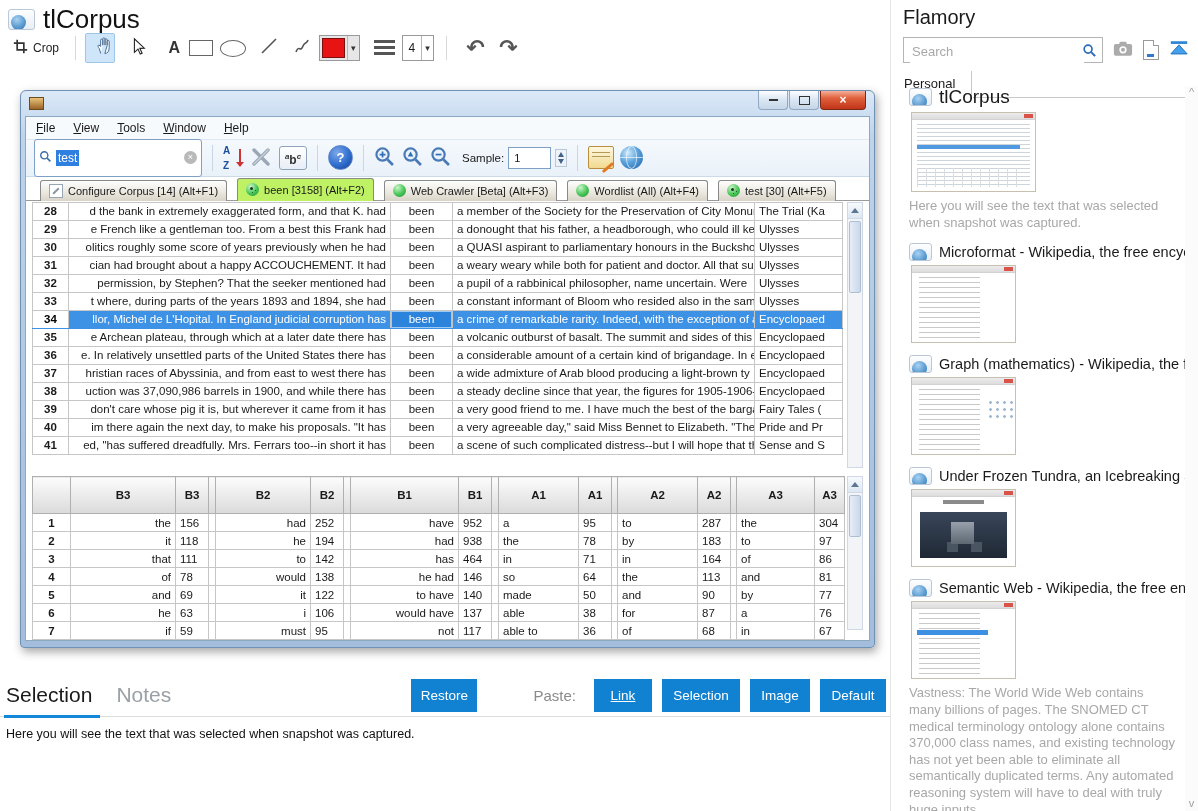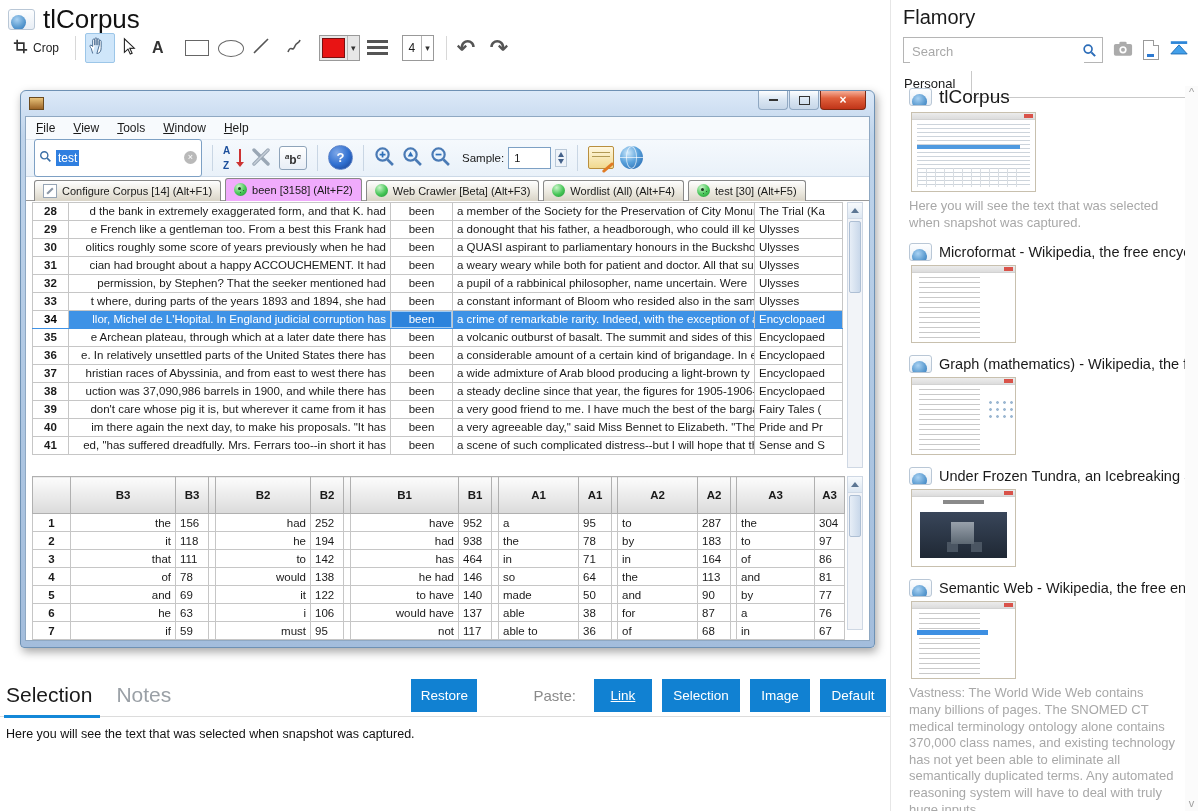--- a/index.html
+++ b/index.html
@@ -9,21 +9,21 @@
   #main{position:absolute;left:0;top:0;width:890px;height:811px;background:#fff;}
   .app-header{position:absolute;left:8px;top:4px;display:flex;align-items:center;gap:8px;}
   .flam-ico{position:relative;width:25px;height:19px;border:1px solid #b9c7d6;border-radius:3px;
     background:linear-gradient(#fdfeff,#e8eef5);overflow:hidden;flex:none;}
   .flam-ico::after{content:"";position:absolute;left:2px;top:5px;width:15px;height:15px;border-radius:50%;
     background:radial-gradient(circle at 40% 30%,#a9d2f3,#5b9bd0 55%,#2c72b8);}
   .flam-ico.small{width:21px;height:16px;}
   .page-title{font-size:26px;color:#111;}
   
   .ann-toolbar{position:absolute;left:6px;top:32px;height:32px;display:flex;align-items:center;gap:3px;}
-  .tool{min-width:28px;height:28px;display:flex;align-items:center;justify-content:space-between;
+  .tool{min-width:28px;height:28px;display:flex;align-items:center;justify-content:flex-end;
     border:1px solid transparent;border-radius:2px;font-size:17px;color:#444;cursor:default;}
   .tool.selected{background:#cfe6fa;border-color:#9cc6e8;}
   .tool.labeled{gap:5px;padding:0 6px;font-size:12px;color:#222;}
   .vsep{width:1px;height:24px;background:#d8d8d8;margin:0 6px;}
   .rect-glyph{width:22px;height:14px;border:1.6px solid #666;}
   .ellipse-glyph{width:24px;height:15px;border:1.6px solid #666;border-radius:50%;}
   .bars-glyph{width:21px;height:17px;background:repeating-linear-gradient(to bottom,#555 0 3px,transparent 3px 6px);}
   .combo{display:flex;align-items:stretch;border:1px solid #999;background:#e7e7e7;height:24px;margin:0 3px;}
   .swatch{width:21px;height:18px;margin:2px;border:1px solid #7a1010;}
   .combo .dd{display:flex;align-items:center;padding:0 3px;font-size:9px;color:#333;border-left:1px solid #b5b5b5;}
@@ -80,24 +80,24 @@
     background:repeating-linear-gradient(to bottom,#b29a55 0 1px,transparent 1px 4px);}
   .notepad::after{content:"";position:absolute;right:-2px;bottom:-1px;width:14px;height:3px;background:#e07b24;
     transform:rotate(-40deg);border-radius:2px;}
   .globe{position:relative;width:23px;height:23px;border-radius:50%;
     background:radial-gradient(circle at 35% 30%,#cfe9fb,#5aa2dc 45%,#1d5fa8);}
   .globe::after{content:"";position:absolute;left:25%;top:0;width:50%;height:100%;
     border:1px solid rgba(255,255,255,.65);border-radius:50%;box-sizing:border-box;}
   .globe::before{content:"";position:absolute;left:0;top:46%;width:100%;height:1px;background:rgba(255,255,255,.65);}
   
   .tabbar{height:23px;position:relative;border-bottom:1px solid #9a9a9a;padding-left:4px;white-space:nowrap;}
-  .ctab{display:inline-flex;align-items:center;gap:5px;height:20px;padding:0 8px;margin:2px 0 0 4px;
+  .ctab{display:inline-flex;align-items:center;gap:5px;height:20px;padding:0 8px;margin:2px 0 0 10px;
     background:linear-gradient(#fefefe,#ece9e0 55%,#d9d4c7);border:1px solid #898989;border-bottom:none;
     border-radius:3px 3px 0 0;font-size:11px;vertical-align:bottom;}
-  .ctab.active{background:#f0abfc;height:22px;margin-top:1px;position:relative;z-index:2;}
+  .ctab.active{background:#bef264;height:22px;margin-top:1px;position:relative;z-index:2;}
   .tico{width:13px;height:13px;flex:none;position:relative;}
   .tico.wrench{border:1px solid #97a5b5;background:#fff;width:12px;height:12px;}
   .tico.wrench::after{content:"";position:absolute;left:2px;top:5px;width:8px;height:2px;background:#8a96a5;transform:rotate(-45deg);}
   .tico.sphere,.tico.sphere-mark{border-radius:50%;
     background:radial-gradient(circle at 35% 28%,#c9f5c9,#45c556 55%,#1e9033);}
   .tico.sphere-mark::after{content:"";position:absolute;left:4px;top:4px;width:3px;height:3px;border-radius:50%;
     background:#1c3a22;box-shadow:4px 2px 0 -1px #1c3a22,1px 4px 0 -1px #1c3a22;}
   
   .conc-wrap{height:270px;position:relative;}
   table.grid{border-collapse:collapse;table-layout:fixed;width:810px;margin:1px 0 0 6px;font-size:11.5px;}

